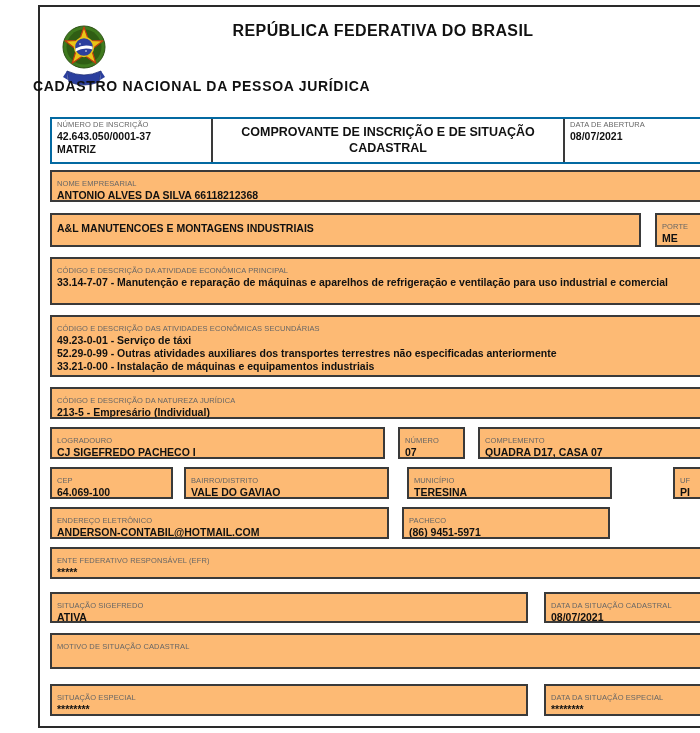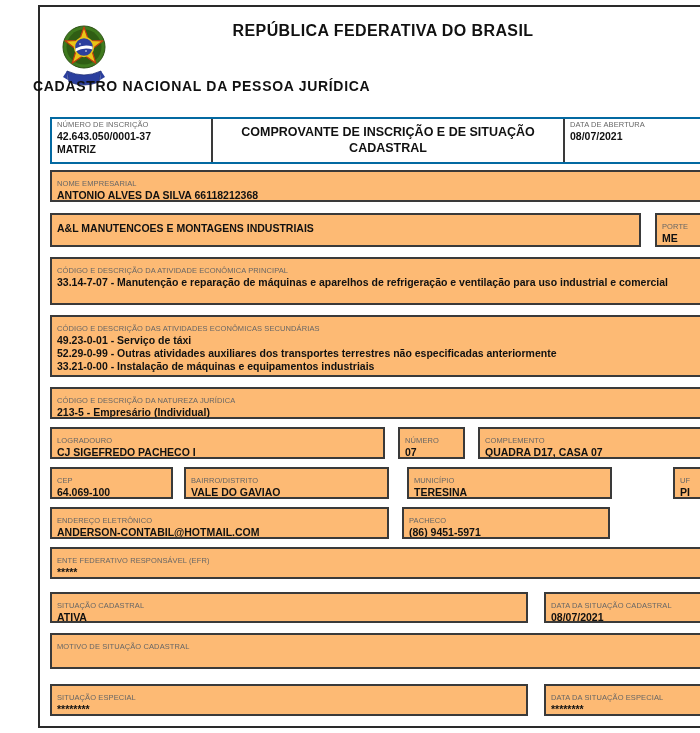--- a/index.html
+++ b/index.html
@@ -200,21 +200,21 @@
     <div class="lbl">PACHECO</div>
     <div class="val">(86) 9451-5971</div>
   </div>
 
   <div class="box" style="left:17px;top:547px;width:668px;height:32px">
     <div class="lbl">ENTE FEDERATIVO RESPONSÁVEL (EFR)</div>
     <div class="val">*****</div>
   </div>
 
   <div class="box" style="left:17px;top:592px;width:478px;height:31px">
-    <div class="lbl">SITUAÇÃO CADASTRAL</div>
+    <div class="lbl">SITUAÇÃO SIGEFREDO</div>
     <div class="val">ATIVA</div>
   </div>
   <div class="box" style="left:511px;top:592px;width:174px;height:31px">
     <div class="lbl">DATA DA SITUAÇÃO CADASTRAL</div>
     <div class="val">08/07/2021</div>
   </div>
 
   <div class="box" style="left:17px;top:633px;width:668px;height:36px">
     <div class="lbl">MOTIVO DE SITUAÇÃO CADASTRAL</div>
     <div class="val"></div>

